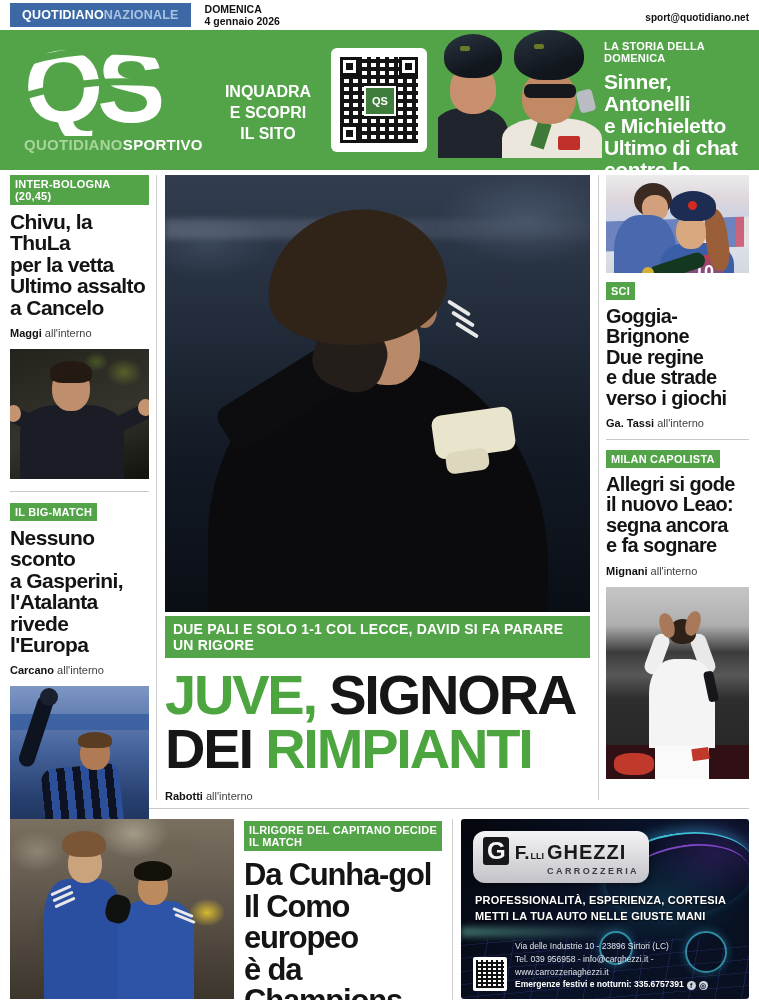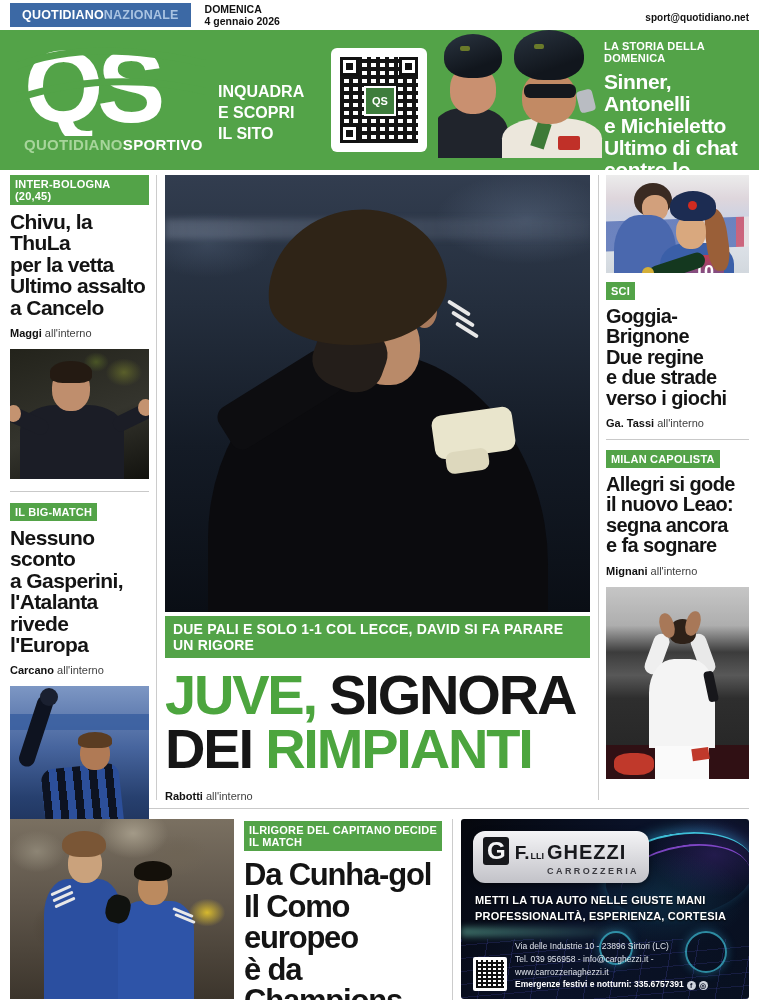--- a/index.html
+++ b/index.html
@@ -11,21 +11,21 @@
   .brandbox { background:#3c69a5; color:#fff; font-weight:bold; font-size:12.5px; padding:5px 12px; letter-spacing:.2px; }
   .brandbox .sec { color:#a9c3e2; }
   .datebox { margin-left:14px; font-size:10.5px; font-weight:bold; line-height:1.15; }
   .email { position:absolute; right:10px; top:12px; font-size:10px; font-weight:bold; }
 
   
   .masthead { position:relative; height:140px; background:#53a348; overflow:hidden; }
   .qs-logo { position:absolute; left:16px; top:4px; width:190px; height:102px; }
   .logo-sub { position:absolute; left:24px; top:106px; font-size:15px; font-weight:bold; letter-spacing:.3px; }
   .logo-sub .lt { color:#a7d59b; } .logo-sub .wt { color:#fff; }
-  .qr-cta { position:absolute; left:218px; top:52px; width:100px; text-align:left; color:#fff; font-weight:bold; font-size:16px; line-height:1.3; }
+  .qr-cta { position:absolute; left:218px; top:52px; width:100px; text-align:center; color:#fff; font-weight:bold; font-size:16px; line-height:1.3; }
   .qr-box { position:absolute; left:331px; top:18px; width:96px; height:104px; background:#fff; border-radius:6px; }
   .qr-pat { position:absolute; inset:9px; background-image:
       repeating-linear-gradient(0deg,#141414 0 4px,transparent 4px 8px),
       repeating-linear-gradient(90deg,#141414 0 4px,#fff 4px 9px); }
   .finder { position:absolute; width:19px; height:19px; border:3px solid #111; background:#fff; }
   .finder > div { position:absolute; inset:3px; background:#111; }
   .f1{ left:9px; top:9px; } .f2{ right:9px; top:9px; } .f3{ left:9px; bottom:9px; }
   .qr-chip { position:absolute; left:33px; top:38px; width:32px; height:30px; background:#3e7d3c; border:2px solid #fff; color:#fff; font-size:11px; font-weight:bold; display:flex; align-items:center; justify-content:center; }
 
   .ph-riders { position:absolute; left:438px; top:0; width:158px; height:128px; overflow:hidden;
@@ -419,22 +419,22 @@
       <div class="ad-plate">
         <div class="ad-logo-row">
           <span class="ad-g">G</span>
           <span class="ad-f">F.</span>
           <span class="ad-lli">LLI</span>
           <span class="ad-nm">GHEZZI</span>
         </div>
         <div class="ad-carr">CARROZZERIA</div>
       </div>
       <div class="ad-tag">
+        <div>PROFESSIONALITÀ, ESPERIENZA, CORTESIA</div>
         <div>METTI LA TUA AUTO NELLE GIUSTE MANI</div>
-        <div>PROFESSIONALITÀ, ESPERIENZA, CORTESIA</div>
       </div>
       <div class="ad-foot">
         <div class="ad-qr">
             <div></div>
           </div>
         <div class="ad-lines">
           <div>Via delle Industrie 10 - 23896 Sirtori (LC)</div>
           <div>Tel. 039 956958 - info@carghezzi.it - www.carrozzeriaghezzi.it</div>
           <div class="em"><span>Emergenze festivi e notturni: 335.6757391</span><span class="soc">f</span><span class="soc">◎</span></div>
         </div>

